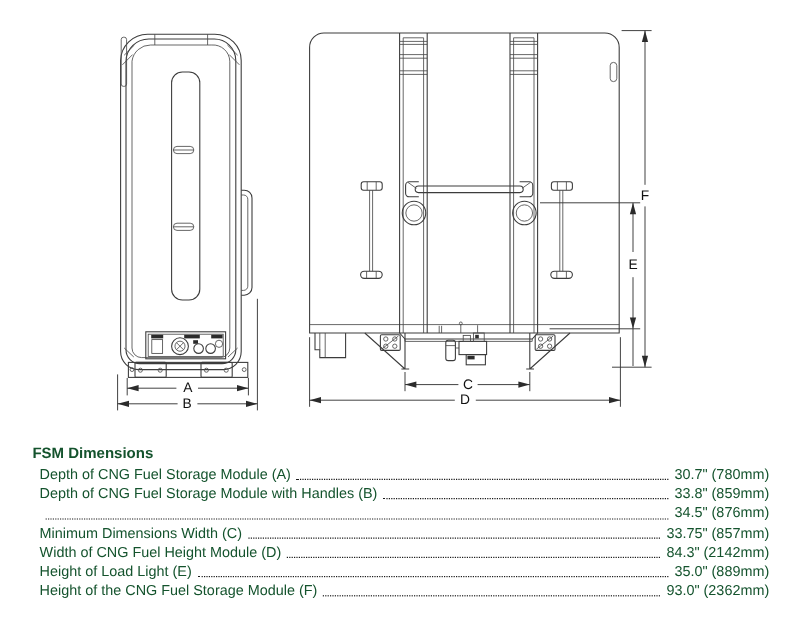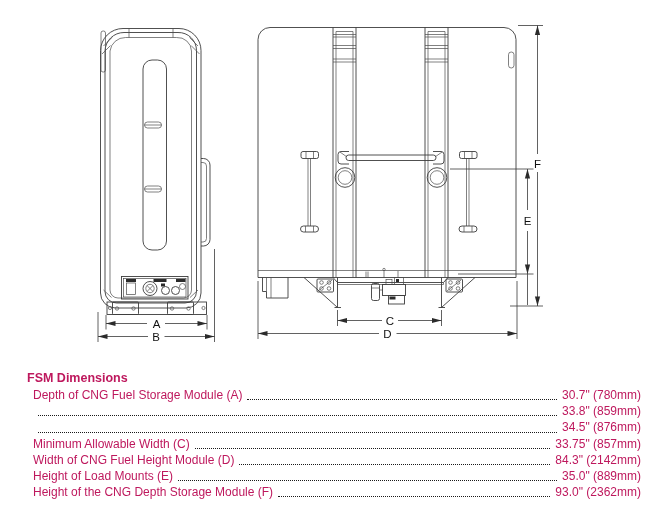--- a/index.html
+++ b/index.html
@@ -10,21 +10,21 @@
   #drawing { position:absolute; left:0; top:0; }
   svg .ln   { fill:none; stroke:#3c3c3c; stroke-width:0.9; }
   svg .thin { fill:none; stroke:#4a4a4a; stroke-width:0.7; }
   svg .dim  { fill:none; stroke:#3a3a3a; stroke-width:0.8; }
   svg .arr  { fill:#2b2b2b; stroke:none; }
   svg .dk   { fill:#2b2b2b; stroke:none; }
   svg text.dimlbl {
     font-family:"Liberation Sans", sans-serif; font-size:11.5px; fill:#111;
     text-anchor:middle; dominant-baseline:central;
   }
-  .dims { position:absolute; left:27px; top:371px; width:614px; color:#be185d; }
+  .dims { position:absolute; left:27px; top:371px; width:614px; color:#14532d; }
   .dims-title { font-size:12.5px; font-weight:bold; margin:0 0 2px 0; }
   .dim-row { display:flex; align-items:center; font-size:12px; line-height:16.2px; padding-left:6px; }
   .dim-label { white-space:nowrap; }
   .dim-leader { flex:1; border-bottom:1.6px dotted #1a1a1a; margin:0 5px 3px 5px; height:1px; align-self:flex-end; min-width:12px; }
   .dim-value { white-space:nowrap; }
 </style>
 </head>
 <body>
 
 <div id="page">
@@ -229,48 +229,49 @@
   <div class="dims">
     <div class="dims-title">FSM Dimensions</div>
     <div id="dimension-list">
     <div class="dim-row">
       <span class="dim-label">Depth of CNG Fuel Storage Module (A)</span>
       <span class="dim-leader"></span>
       <span class="dim-value">30.7" (780mm)</span>
     </div>
 
     <div class="dim-row">
+      <span class="dim-label">Depth of CNG Fuel Storage Module with Handles (B)</span>
       <span class="dim-leader"></span>
       <span class="dim-value">33.8" (859mm)</span>
     </div>
 
     <div class="dim-row">
       <span class="dim-leader"></span>
       <span class="dim-value">34.5" (876mm)</span>
     </div>
 
     <div class="dim-row">
-      <span class="dim-label">Minimum Allowable Width (C)</span>
+      <span class="dim-label">Minimum Dimensions Width (C)</span>
       <span class="dim-leader"></span>
       <span class="dim-value">33.75" (857mm)</span>
     </div>
 
     <div class="dim-row">
       <span class="dim-label">Width of CNG Fuel Height Module (D)</span>
       <span class="dim-leader"></span>
       <span class="dim-value">84.3" (2142mm)</span>
     </div>
 
     <div class="dim-row">
-      <span class="dim-label">Height of Load Mounts (E)</span>
+      <span class="dim-label">Height of Load Light (E)</span>
       <span class="dim-leader"></span>
       <span class="dim-value">35.0" (889mm)</span>
     </div>
 
     <div class="dim-row">
-      <span class="dim-label">Height of the CNG Depth Storage Module (F)</span>
+      <span class="dim-label">Height of the CNG Fuel Storage Module (F)</span>
       <span class="dim-leader"></span>
       <span class="dim-value">93.0" (2362mm)</span>
     </div>
   </div>
   </div>
 
 </div>
 
 </body></html>

